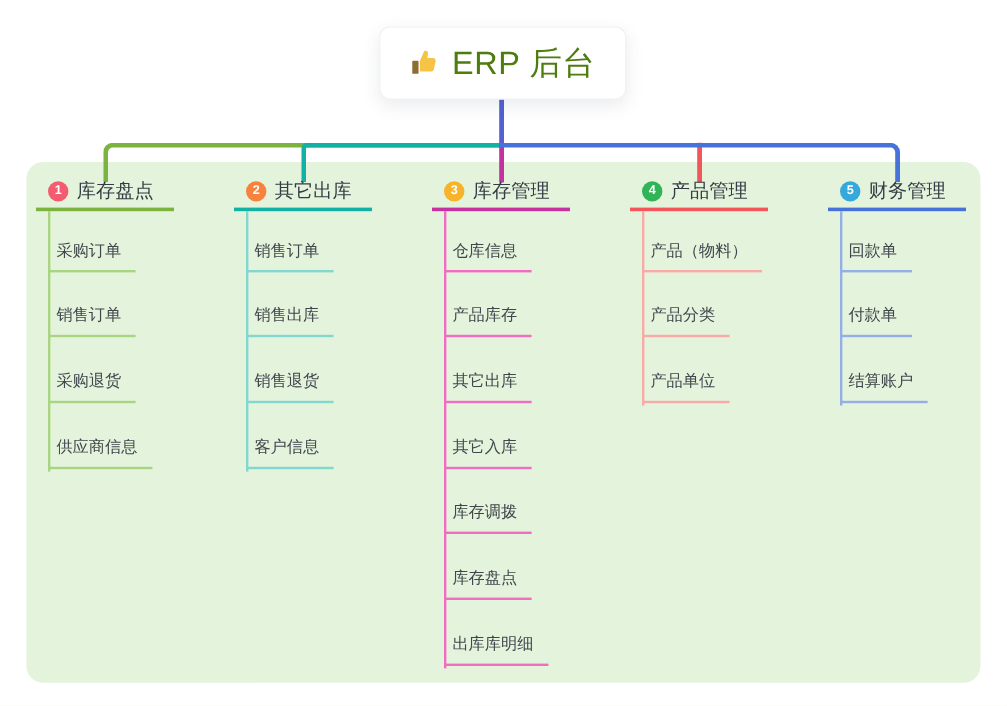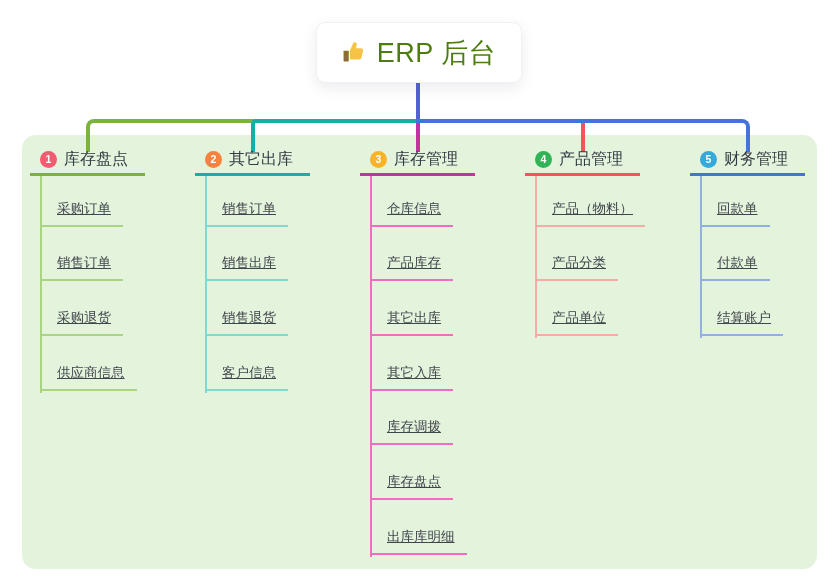--- a/index.html
+++ b/index.html
@@ -42,23 +42,23 @@
     color: #fff; font-size: 10.5px; font-weight: 700;
     line-height: 17px; text-align: center; flex: 0 0 17px;
   }
   .branch-label { font-size: 16px; color: #353b44; white-space: nowrap; }
   .children { position: relative; margin: 0; padding: 0; list-style: none; }
   .vline { position: absolute; left: 10px; top: 0; width: 2px; }
   .child { position: relative; height: 54.7px; }
   .child-pill {
     position: absolute; left: 10px; bottom: 4px;
     display: inline-block; white-space: nowrap;
-    padding: 0 12px 7px 17px;
+    padding: 0 12px 7px 7px;
     font-size: 13.5px; color: #41464d;
-    border-bottom: 2px solid #000; cursor: pointer; text-decoration: underline;
+    border-bottom: 2px solid #000; cursor: pointer;
   }
 </style>
 </head>
 <body>
 
 <div class="stage">
 
   <div class="panel"></div>
 
   <div class="connectors">

